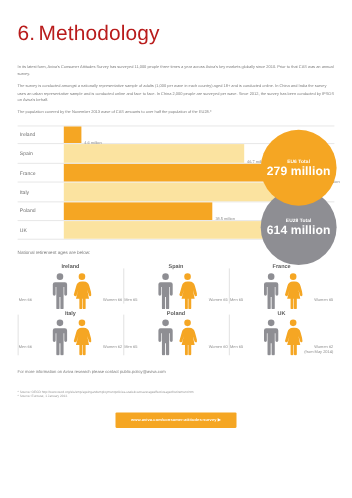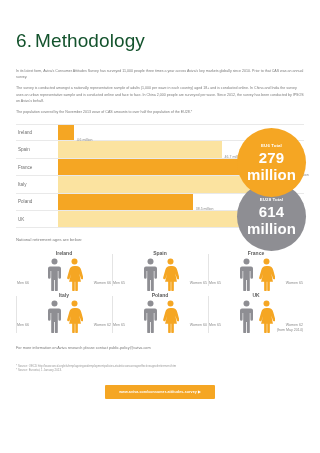--- a/index.html
+++ b/index.html
@@ -8,24 +8,24 @@
     background: #ffffff;
     font-family: "Liberation Sans", sans-serif;
     color: #6f6f6f;
     overflow: hidden;
   }
   .page { position: relative; width: 320px; height: 453px; padding: 0 16px; }
 
   
   .title {
     font-size: 19px;
-    color: #14532d;
+    color: #b91c1c;
     font-weight: 400;
     letter-spacing: .1px;
-    padding-top: 30px;
+    padding-top: 20px;
   }
   .title .num { margin-right: 3px; }
 
   
   .intro { margin-top: 16px; }
   .intro p {
     font-size: 3.6px;
     line-height: 1.72;
     color: #7a7a7a;
     margin-bottom: 5px;
@@ -71,21 +71,21 @@
     position: absolute;
     border-radius: 50%;
     display: flex;
     flex-direction: column;
     align-items: center;
     justify-content: center;
     color: #ffffff;
     text-align: center;
   }
   .bubble .cap { font-size: 4.4px; font-weight: bold; letter-spacing: .1px; }
-  .bubble .big { font-size: 15px; font-weight: bold; margin-top: 1px; letter-spacing: .1px; }
+  .bubble .big { font-size: 11px; font-weight: bold; margin-top: 1px; letter-spacing: .1px; }
   #eu6-bubble  { width: 69px; height: 69px; right: -2px; top: 4px;  background: #f5a623; z-index: 3; }
   #eu28-bubble { width: 69px; height: 69px; right: -2px; top: 58px; background: #8e8e93; z-index: 2; }
 
   
   .retire-note { font-size: 4.2px; color: #7a7a7a; margin-top: 9px; }
   .pic-grid {
     display: grid;
     grid-template-columns: repeat(3, 1fr);
     margin-top: 5px;
   }

